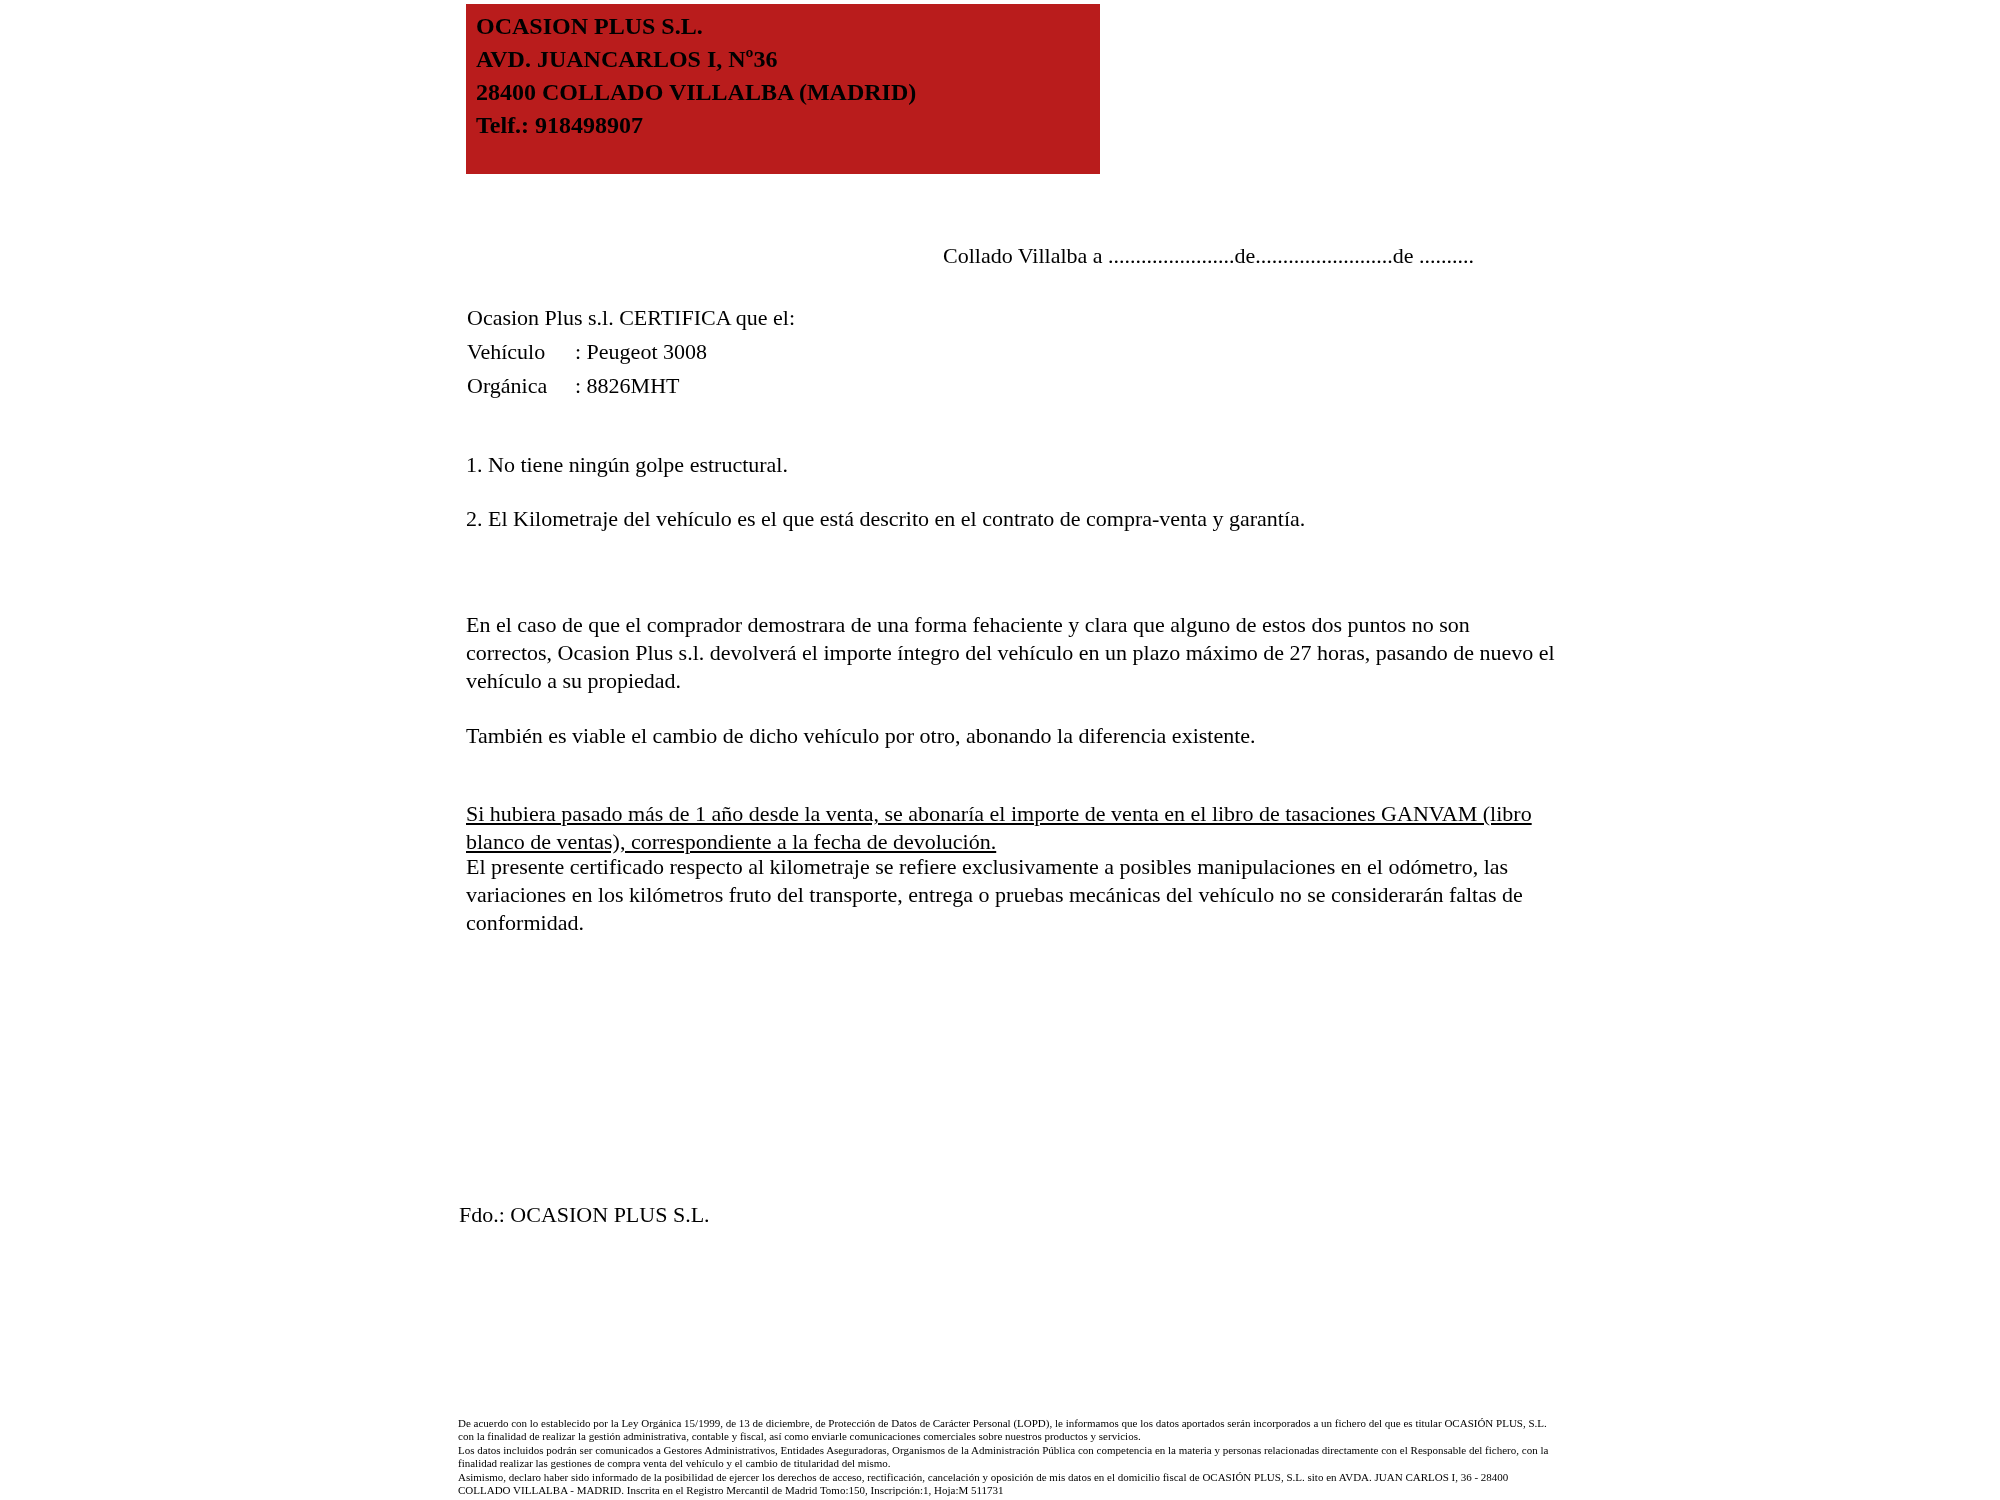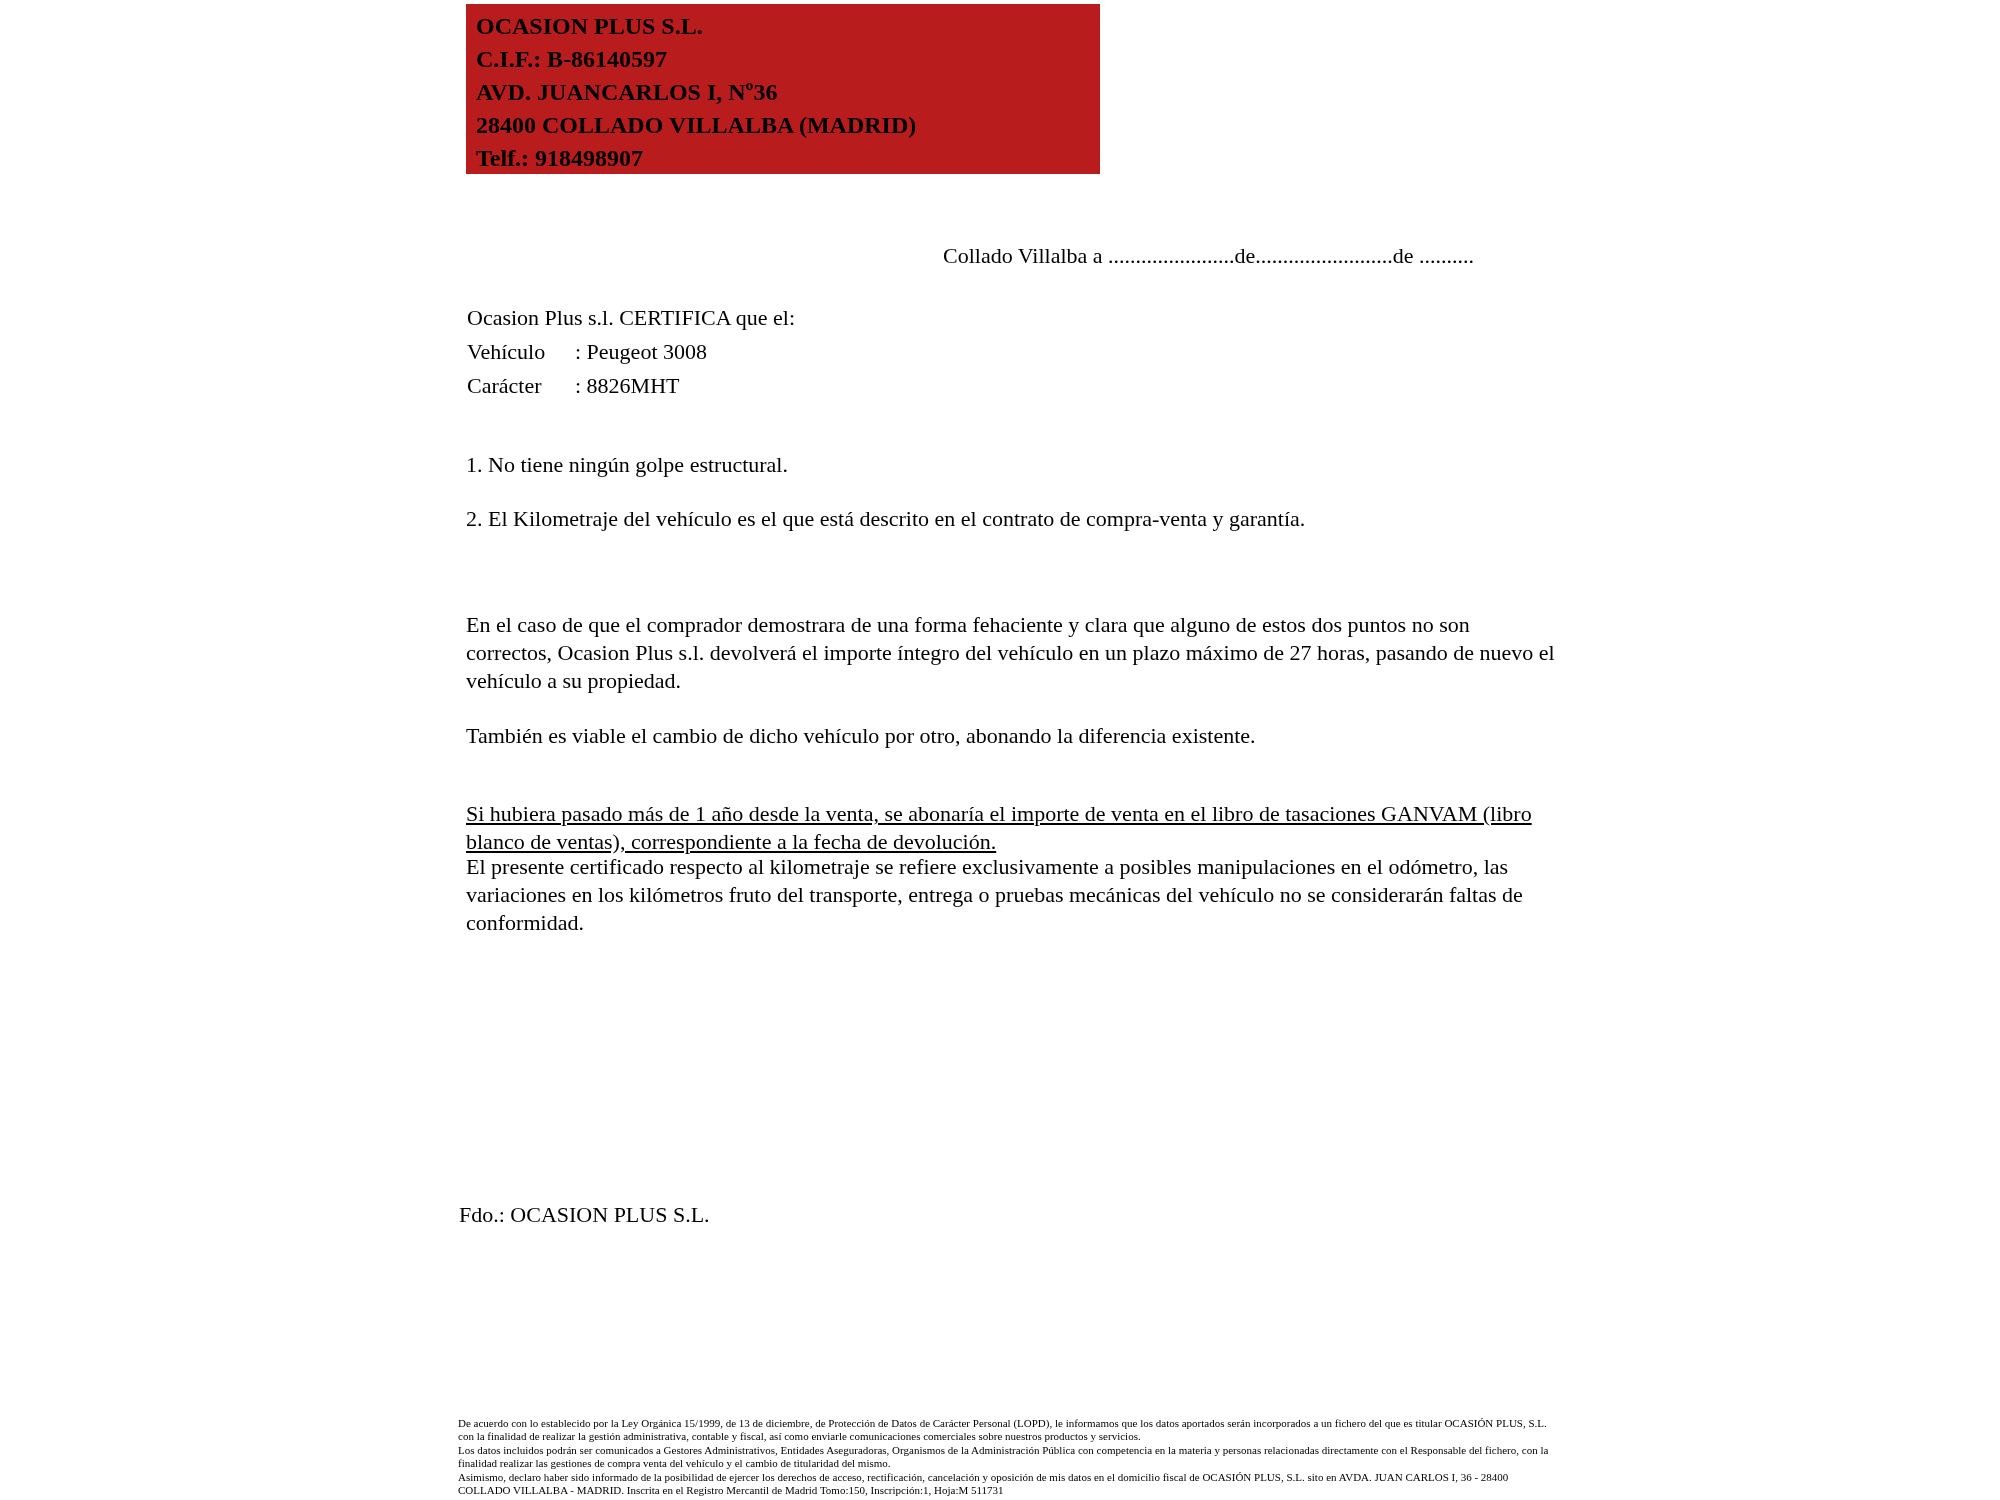--- a/index.html
+++ b/index.html
@@ -81,32 +81,31 @@
     line-height: 13.4px;
   }
 </style>
 </head>
 <body>
 
 <div>
 
   <div class="header-box" style="background: #b91c1c;">
     <p>OCASION PLUS S.L.</p>
-    <p>C.I.F.: B-86140597</p>
     <p>AVD. JUANCARLOS I, Nº36</p>
     <p>28400 COLLADO VILLALBA (MADRID)</p>
     <p>Telf.: 918498907</p>
   </div>
 
   <p class="date-line">Collado Villalba a .......................de.........................de ..........</p>
 
   <div class="certify">
     <p>Ocasion Plus s.l. CERTIFICA que el:</p>
     <p><span class="label-cell"><span class="underlined">Vehículo</span></span><span>: Peugeot 3008</span></p>
-    <p><span class="label-cell"><span class="underlined">Carácter</span></span><span>: 8826MHT</span></p>
+    <p><span class="label-cell"><span class="underlined">Orgánica</span></span><span>: 8826MHT</span></p>
   </div>
 
   <p class="point point-1">1. No tiene ningún golpe estructural.</p>
   <p class="point point-2">2. El Kilometraje del vehículo es el que está descrito en el contrato de compra-venta y garantía.</p>
 
   <p class="para para-1">En el caso de que el comprador demostrara de una forma fehaciente y clara que alguno de estos dos puntos no son correctos, Ocasion Plus s.l. devolverá el importe íntegro del vehículo en un plazo máximo de 27 horas, pasando de nuevo el vehículo a su propiedad.</p>
   <p class="para para-2">También es viable el cambio de dicho vehículo por otro, abonando la diferencia existente.</p>
   <p class="para para-3">Si hubiera pasado más de 1 año desde la venta, se abonaría el importe de venta en el libro de tasaciones GANVAM (libro blanco de ventas), correspondiente a la fecha de devolución.</p>
   <p class="para para-4">El presente certificado respecto al kilometraje se refiere exclusivamente a posibles manipulaciones en el odómetro, las variaciones en los kilómetros fruto del transporte, entrega o pruebas mecánicas del vehículo no se considerarán faltas de conformidad.</p>
 

